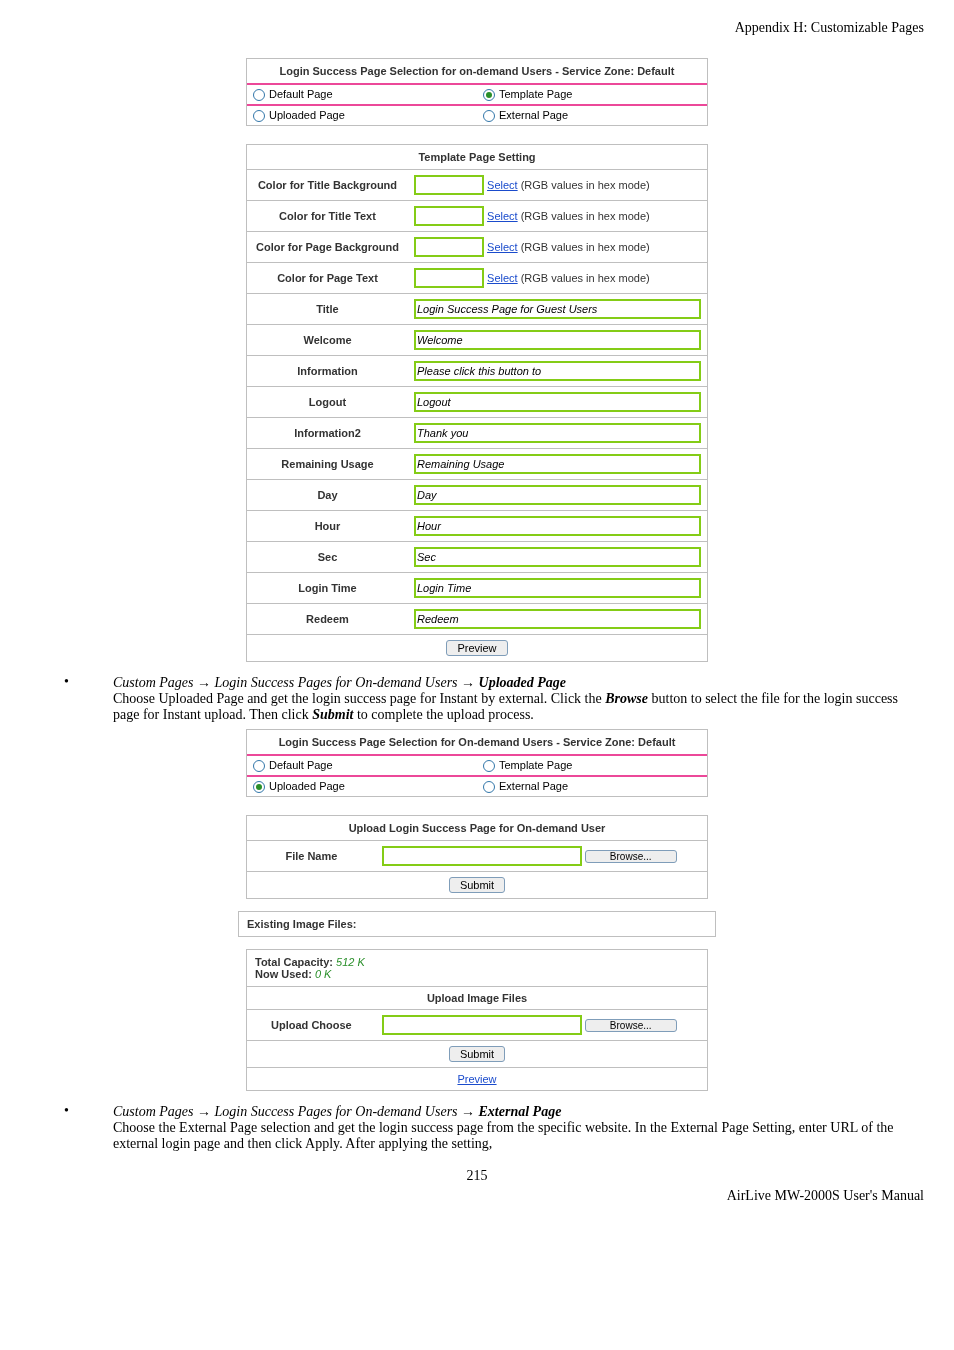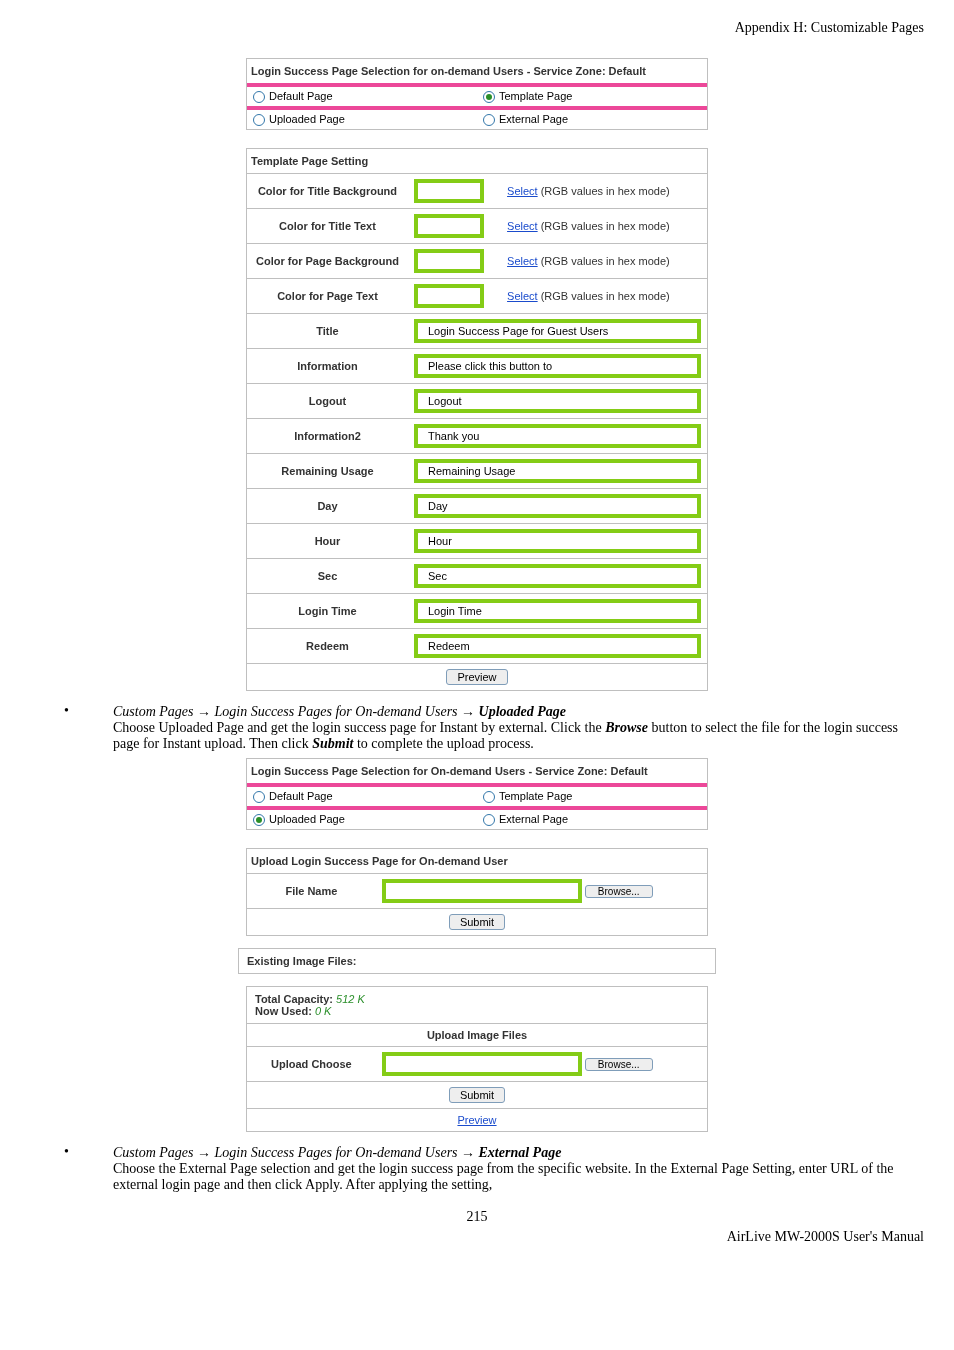--- a/index.html
+++ b/index.html
@@ -16,30 +16,31 @@
     font-size: 14px;
     margin-bottom: 22px;
   }
   .panel {
     border: 1px solid #bfbfbf;
     margin: 4px auto 12px auto;
     font-family: Arial, Helvetica, sans-serif;
     font-size: 11px;
   }
   .panel-title {
+    text-align: center;
     font-weight: bold;
     color: #333;
     padding: 6px 4px;
   }
   .radio-table {
     width: 100%;
     border-collapse: collapse;
   }
   .radio-table td {
-    border-top: 4px solid #ec4899;
+    border-top: 2px solid #ec4899;
     padding: 3px 6px;
     width: 50%;
     vertical-align: middle;
   }
   .radio-circle {
     display: inline-block;
     width: 10px;
     height: 10px;
     border: 1px solid #3377aa;
     border-radius: 50%;
@@ -69,48 +70,49 @@
   }
   .setting-table td.label {
     width: 35%;
     text-align: center;
     font-weight: bold;
     color: #333;
   }
   .text-input {
     font-family: Arial, Helvetica, sans-serif;
     font-size: 11px;
-    border: 4px solid #84cc16;
-    padding: 2px 10px;
+    border: 2px solid #84cc16;
+    padding: 2px 1px;
     box-sizing: border-box;
     width: 100%;
+    font-style: italic;
   }
   .text-input.narrow{
     width:70px;
   }
   .select-link {
     color: #1a4bcc;
     text-decoration: underline;
-    margin-left: 20px;
+    margin-left: 0;
     font-size: 11px;
   }
   .hint-text {
     font-size: 11px;
     color: #333;
   }
   .btn {
     font-family: Arial, Helvetica, sans-serif;
     font-size: 11px;
     background: #eee;
     border: 1px solid #7f9db9;
     border-radius: 3px;
     padding: 1px 10px;
     display: inline-block;
   }
-  .btn.small{padding:0 12px;font-size:10px;text-align:center;}
+  .btn.small{padding:0 24px;font-size:10px;text-align:center;}
   .center-row {
     text-align: center;
     padding: 4px 0;
     border-top: 1px solid #bfbfbf;
   }
   .section-heading {
     text-align:center;
     font-weight:bold;
     color:#333;
     padding:5px 4px;
@@ -199,20 +201,24 @@
         <input class="text-input narrow" style="">
         <a class="select-link">Select</a>
         <span class="hint-text">(RGB values in hex mode)</span>
       </td>
     </tr>
     <tr>
       <td class="label">Title</td>
       <td><input class="text-input" value="Login Success Page for Guest Users" style=""></td>
     </tr>
     <tr>
+      <td class="label">Welcome</td>
+      <td><input class="text-input" value="Welcome" style=""></td>
+    </tr>
+    <tr>
       <td class="label">Information</td>
       <td><input class="text-input" value="Please click this button to" style=""></td>
     </tr>
     <tr>
       <td class="label">Logout</td>
       <td><input class="text-input" value="Logout" style=""></td>
     </tr>
     <tr>
       <td class="label">Information2</td>
       <td><input class="text-input" value="Thank you" style=""></td>

